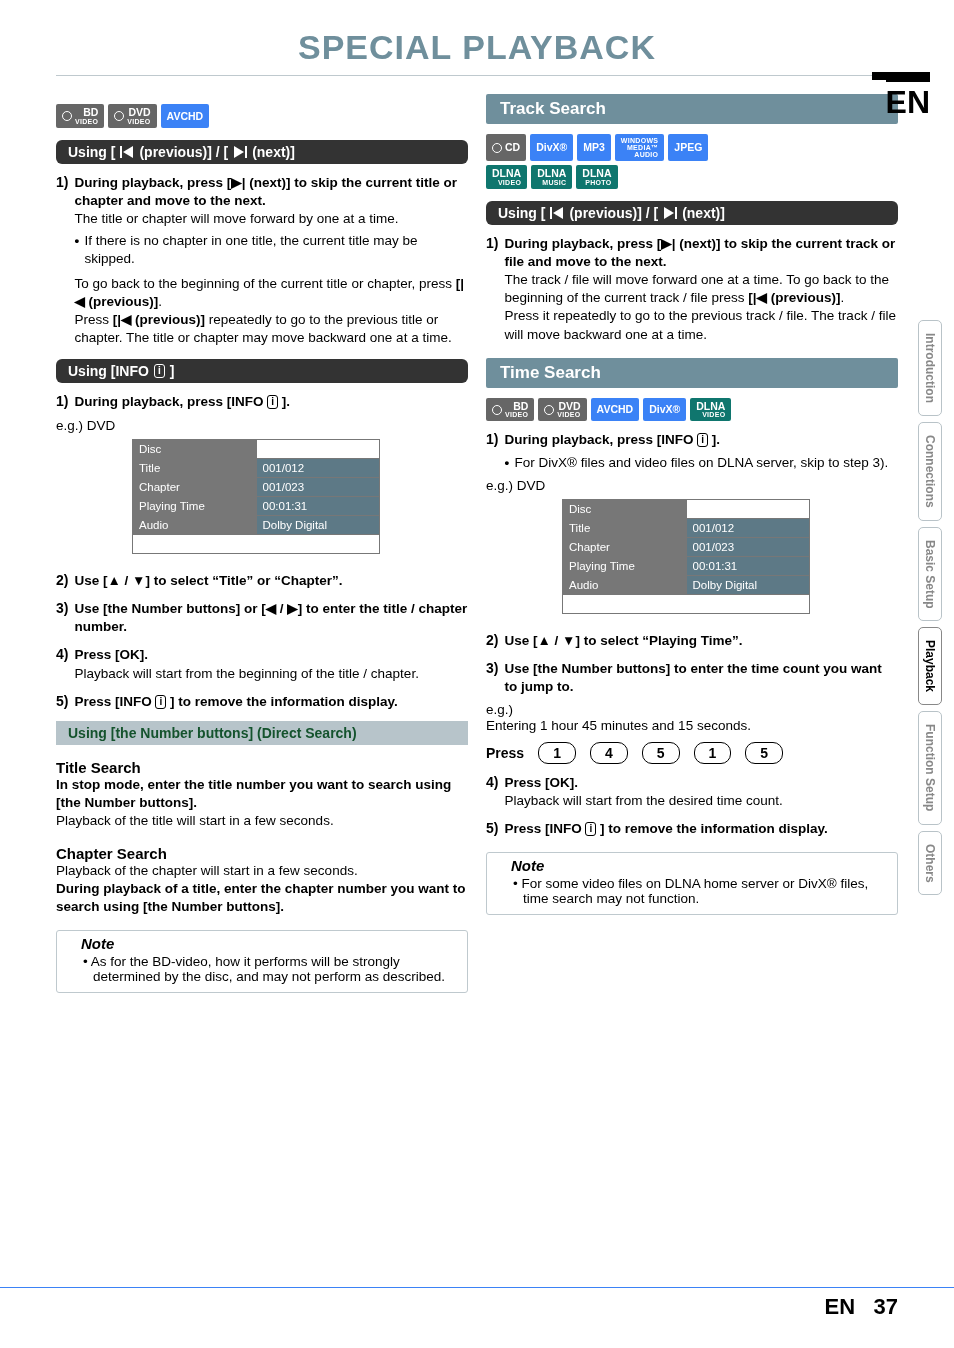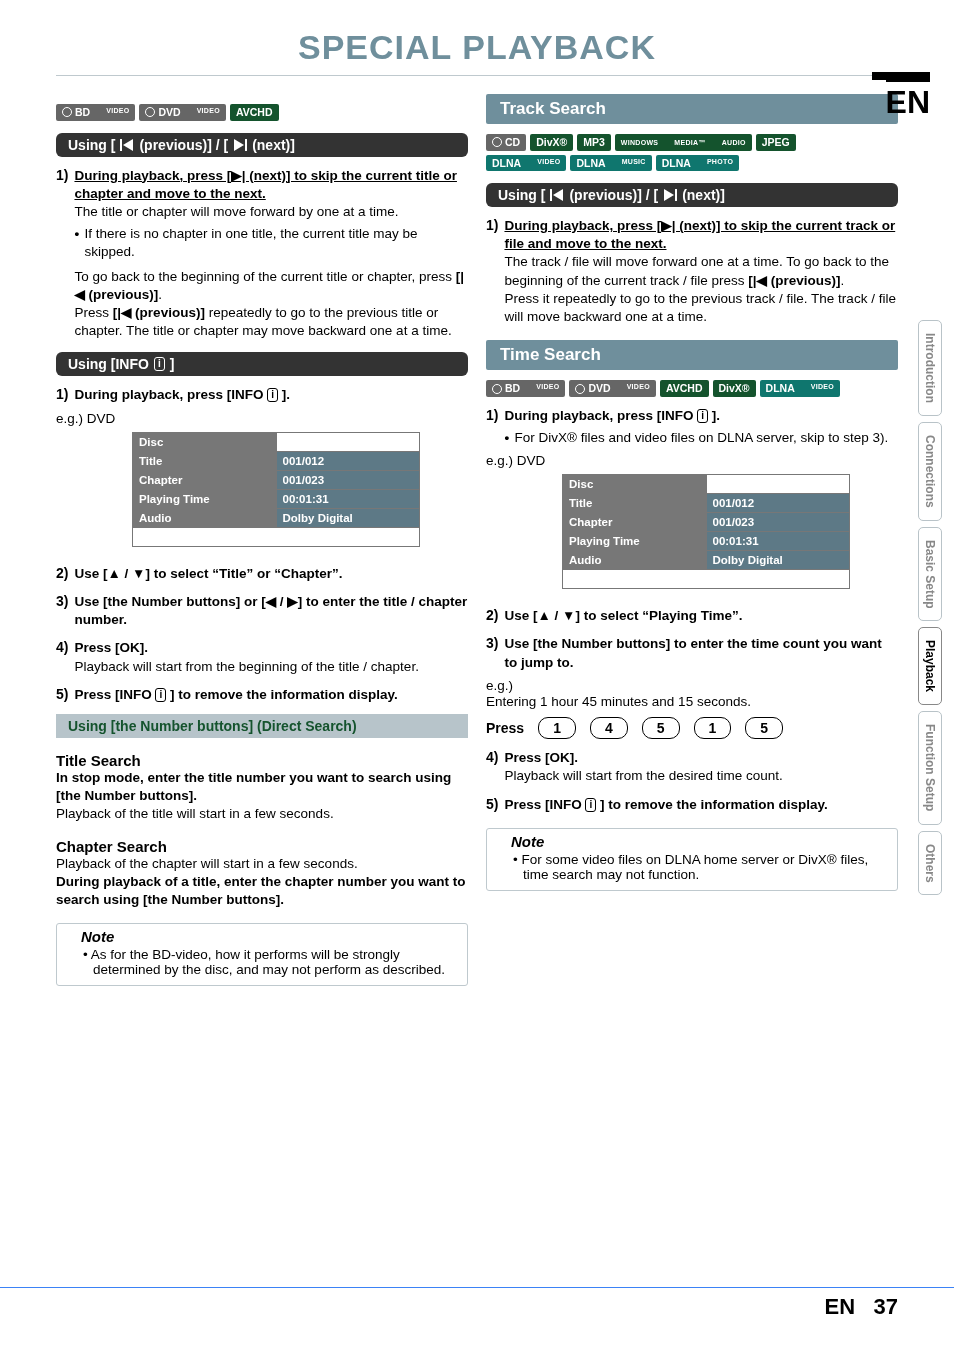--- a/index.html
+++ b/index.html
@@ -26,43 +26,43 @@
     padding: 4px 12px; border-radius: 6px; margin-top: 12px;
     display: flex; align-items: center; gap: 5px;
   }
   .num-bar {
     background: #b7c4ca; color: #14532d; font-weight: 700; font-size: 14px;
     padding: 4px 12px; margin-top: 10px;
   }
   .step-row { display:flex; gap:6px; margin-top:10px; font-size:14px; }
   .step-label { font-weight:700; white-space:nowrap; }
   .step-body { flex:1; }
-  .step-body .b { font-weight:700;text-decoration:underline; }
+  .step-body .b { font-weight:700; }
   .small { font-size: 13.5px; line-height: 1.35; }
   .bullet { display:flex; gap:6px; margin-top:4px; }
   .bullet .dot { width:4px; font-weight:700; }
   .subhead { font-weight:700; font-size:15px; margin-top:14px; }
   .notebox {
     border:1px solid #bfc9ce; border-radius:3px; margin-top:14px;padding-left:14px;
   }
   .notebox .ntitle { font-style: italic; font-weight:700; font-size:15px; padding:4px 10px 0 10px; }
   .notebox .nbody { padding:2px 10px 8px 22px; font-size:13.5px; text-indent:-10px; }
   .badges { display:flex; flex-wrap:wrap; gap:4px; margin-top:10px; }
   .badge {
     background:#666; color:#fff; font-size:10.5px; font-weight:700;
     padding:3px 6px; border-radius:2px; display:inline-flex; align-items:center; gap:3px;
     line-height:1;
   }
-  .badge.light { background:#14532d; }
+  .badge.light { background:#3b82f6; }
   .badge .disc { width:10px; height:10px; border:1.4px solid #fff; border-radius:50%; display:inline-block; }
   .badge .sub { font-size:7px; font-weight:700; display:block; letter-spacing:.3px;}
-  .badge .stack { display:flex; flex-direction:row; align-items:flex-start; line-height:1;gap:16px; }
+  .badge .stack { display:flex; flex-direction:column; align-items:flex-end; line-height:1; }
   .badge.lightgrey { background:#0f766e; }
   .info-table {
-    width: 288px; margin: 6px 0 18px 76px; border-collapse: collapse; font-size: 11.5px; font-weight: bold;
+    width: 248px; margin: 6px 0 18px 76px; border-collapse: collapse; font-size: 11.5px;
   }
   .info-table td {
     border:1px solid #777; padding:3px 6px;
   }
   .info-table .lab { background:#777; color:#fff; width:50%; }
   .info-table .val { background:#5d7986; color:#fff; }
   .info-table .blank { background:#fff; }
   .keypad { display:flex; align-items:center; gap:14px; margin-top:6px;}
   .keypad .lbl { font-weight:700; font-size:14px;}
   .key {

